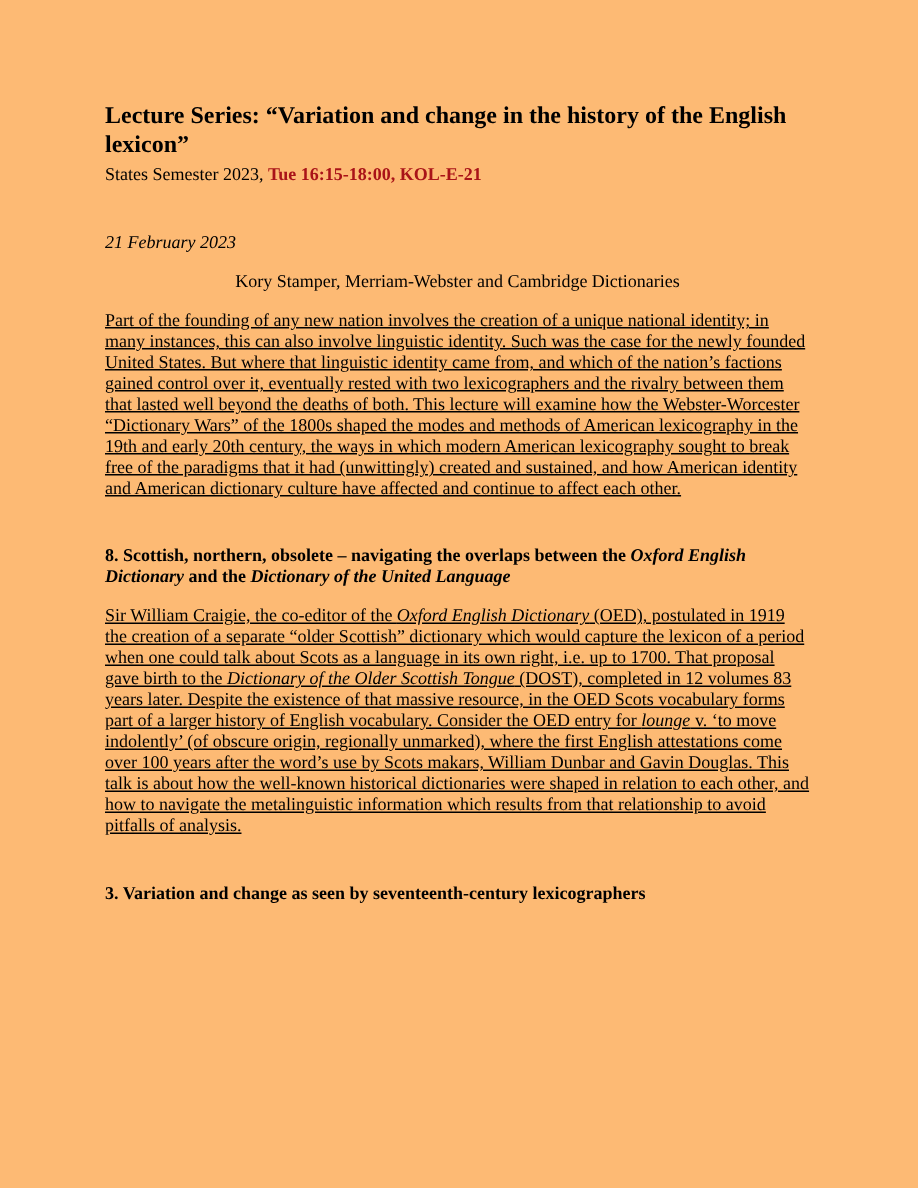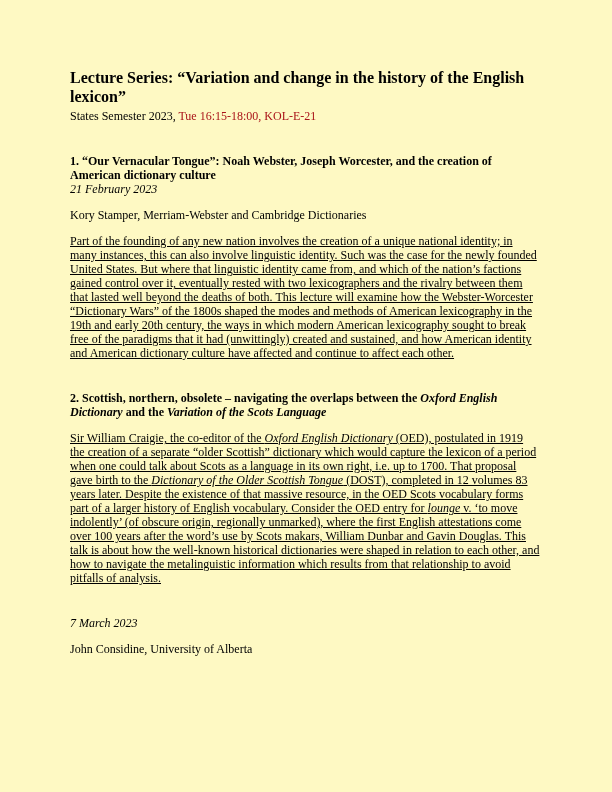--- a/index.html
+++ b/index.html
@@ -5,81 +5,80 @@
   html, body {
     margin: 0;
     padding: 0;
     background: #ffffff;
   }
   .page {
     position: relative;
     width: 612px;
     height: 792px;
     box-sizing: border-box;
-    background: #fef9c3;
+    background: #fdba74;
     padding: 68px 72px 0 70px;
     font-family: "Liberation Serif", "DejaVu Serif", serif;
     font-size: 12px;
     line-height: 14px;
     color: #000000;
   }
   .doc-title {
     font-size: 16px;
     line-height: 19px;
     font-weight: bold;
     margin: 0 0 3px 0;
   }
   .meta {
     margin: 0;
   }
   .hl {
-    font-weight: normal;
+    font-weight: bold;
   }
   .lecture {
     margin-top: 31px;
   }
   .lec-title {
     font-size: 12px;
     line-height: 14px;
     font-weight: bold;
     margin: 0;
   }
   .date {
     margin: 0;
     font-style: italic;
   }
   .speaker {
     margin: 12px 0 0 0;
+    text-align: center;
   }
   .abstract {
     margin: 12px 0 0 0;
     line-height: 14px;
     text-decoration: underline;
   }
 </style>
 </head>
 <body>
 
 <div class="page">
 
   <header>
     <h1 class="doc-title">Lecture Series: “Variation and change in the history of the English lexicon”</h1>
     <p class="meta"><span>States Semester 2023, </span><span class="hl" style="color: rgb(169, 19, 24);">Tue 16:15-18:00, KOL-E-21</span></p>
   </header>
 
   <section class="lecture">
-    <h2 class="lec-title"><span>1. “Our Vernacular Tongue”: Noah Webster, Joseph Worcester, and the creation of American dictionary culture</span></h2>
     <p class="date">21 February 2023</p>
     <p class="speaker">Kory Stamper, Merriam-Webster and Cambridge Dictionaries</p>
     <p class="abstract"><span>Part of the founding of any new nation involves the creation of a unique national identity; in many instances, this can also involve linguistic identity. Such was the case for the newly founded United States. But where that linguistic identity came from, and which of the nation’s factions gained control over it, eventually rested with two lexicographers and the rivalry between them that lasted well beyond the deaths of both. This lecture will examine how the Webster-Worcester “Dictionary Wars” of the 1800s shaped the modes and methods of American lexicography in the 19th and early 20th century, the ways in which modern American lexicography sought to break free of the paradigms that it had (unwittingly) created and sustained, and how American identity and American dictionary culture have affected and continue to affect each other.</span></p>
   </section>
 
   <section class="lecture">
-    <h2 class="lec-title"><span>2. Scottish, northern, obsolete – navigating the overlaps between the </span><span style="font-style: italic;">Oxford English Dictionary</span><span> and the </span><span style="font-style: italic;">Variation of the Scots Language</span></h2>
+    <h2 class="lec-title"><span>8. Scottish, northern, obsolete – navigating the overlaps between the </span><span style="font-style: italic;">Oxford English Dictionary</span><span> and the </span><span style="font-style: italic;">Dictionary of the United Language</span></h2>
     <p class="abstract"><span>Sir William Craigie, the co-editor of the </span><span style="font-style: italic;">Oxford English Dictionary</span><span> (OED), postulated in 1919 the creation of a separate “older Scottish” dictionary which would capture the lexicon of a period when one could talk about Scots as a language in its own right, i.e. up to 1700. That proposal gave birth to the </span><span style="font-style: italic;">Dictionary of the Older Scottish Tongue</span><span> (DOST), completed in 12 volumes 83 years later. Despite the existence of that massive resource, in the OED Scots vocabulary forms part of a larger history of English vocabulary. Consider the OED entry for </span><span style="font-style: italic;">lounge</span><span> v. ‘to move indolently’ (of obscure origin, regionally unmarked), where the first English attestations come over 100 years after the word’s use by Scots makars, William Dunbar and Gavin Douglas. This talk is about how the well-known historical dictionaries were shaped in relation to each other, and how to navigate the metalinguistic information which results from that relationship to avoid pitfalls of analysis.</span></p>
   </section>
 
   <section class="lecture">
-    <p class="date">7 March 2023</p>
-    <p class="speaker">John Considine, University of Alberta</p>
+    <h2 class="lec-title"><span>3. Variation and change as seen by seventeenth-century lexicographers</span></h2>
   </section>
 
 </div>
 
 </body></html>

